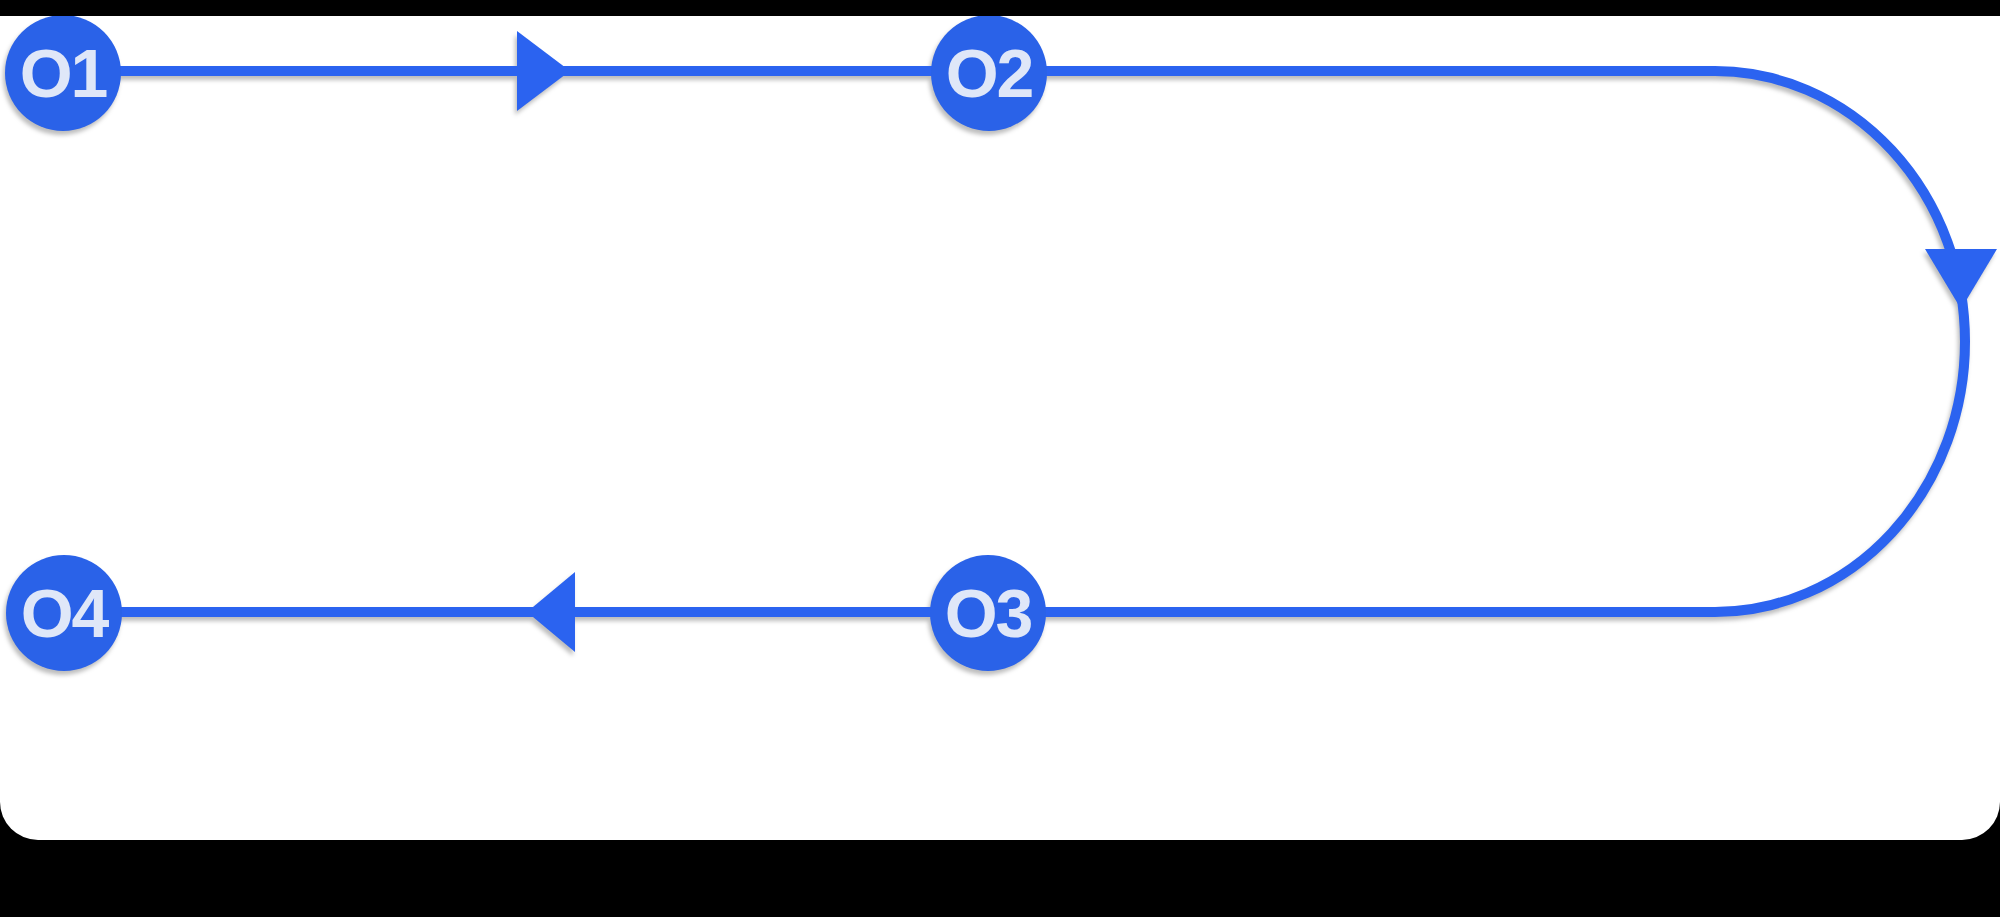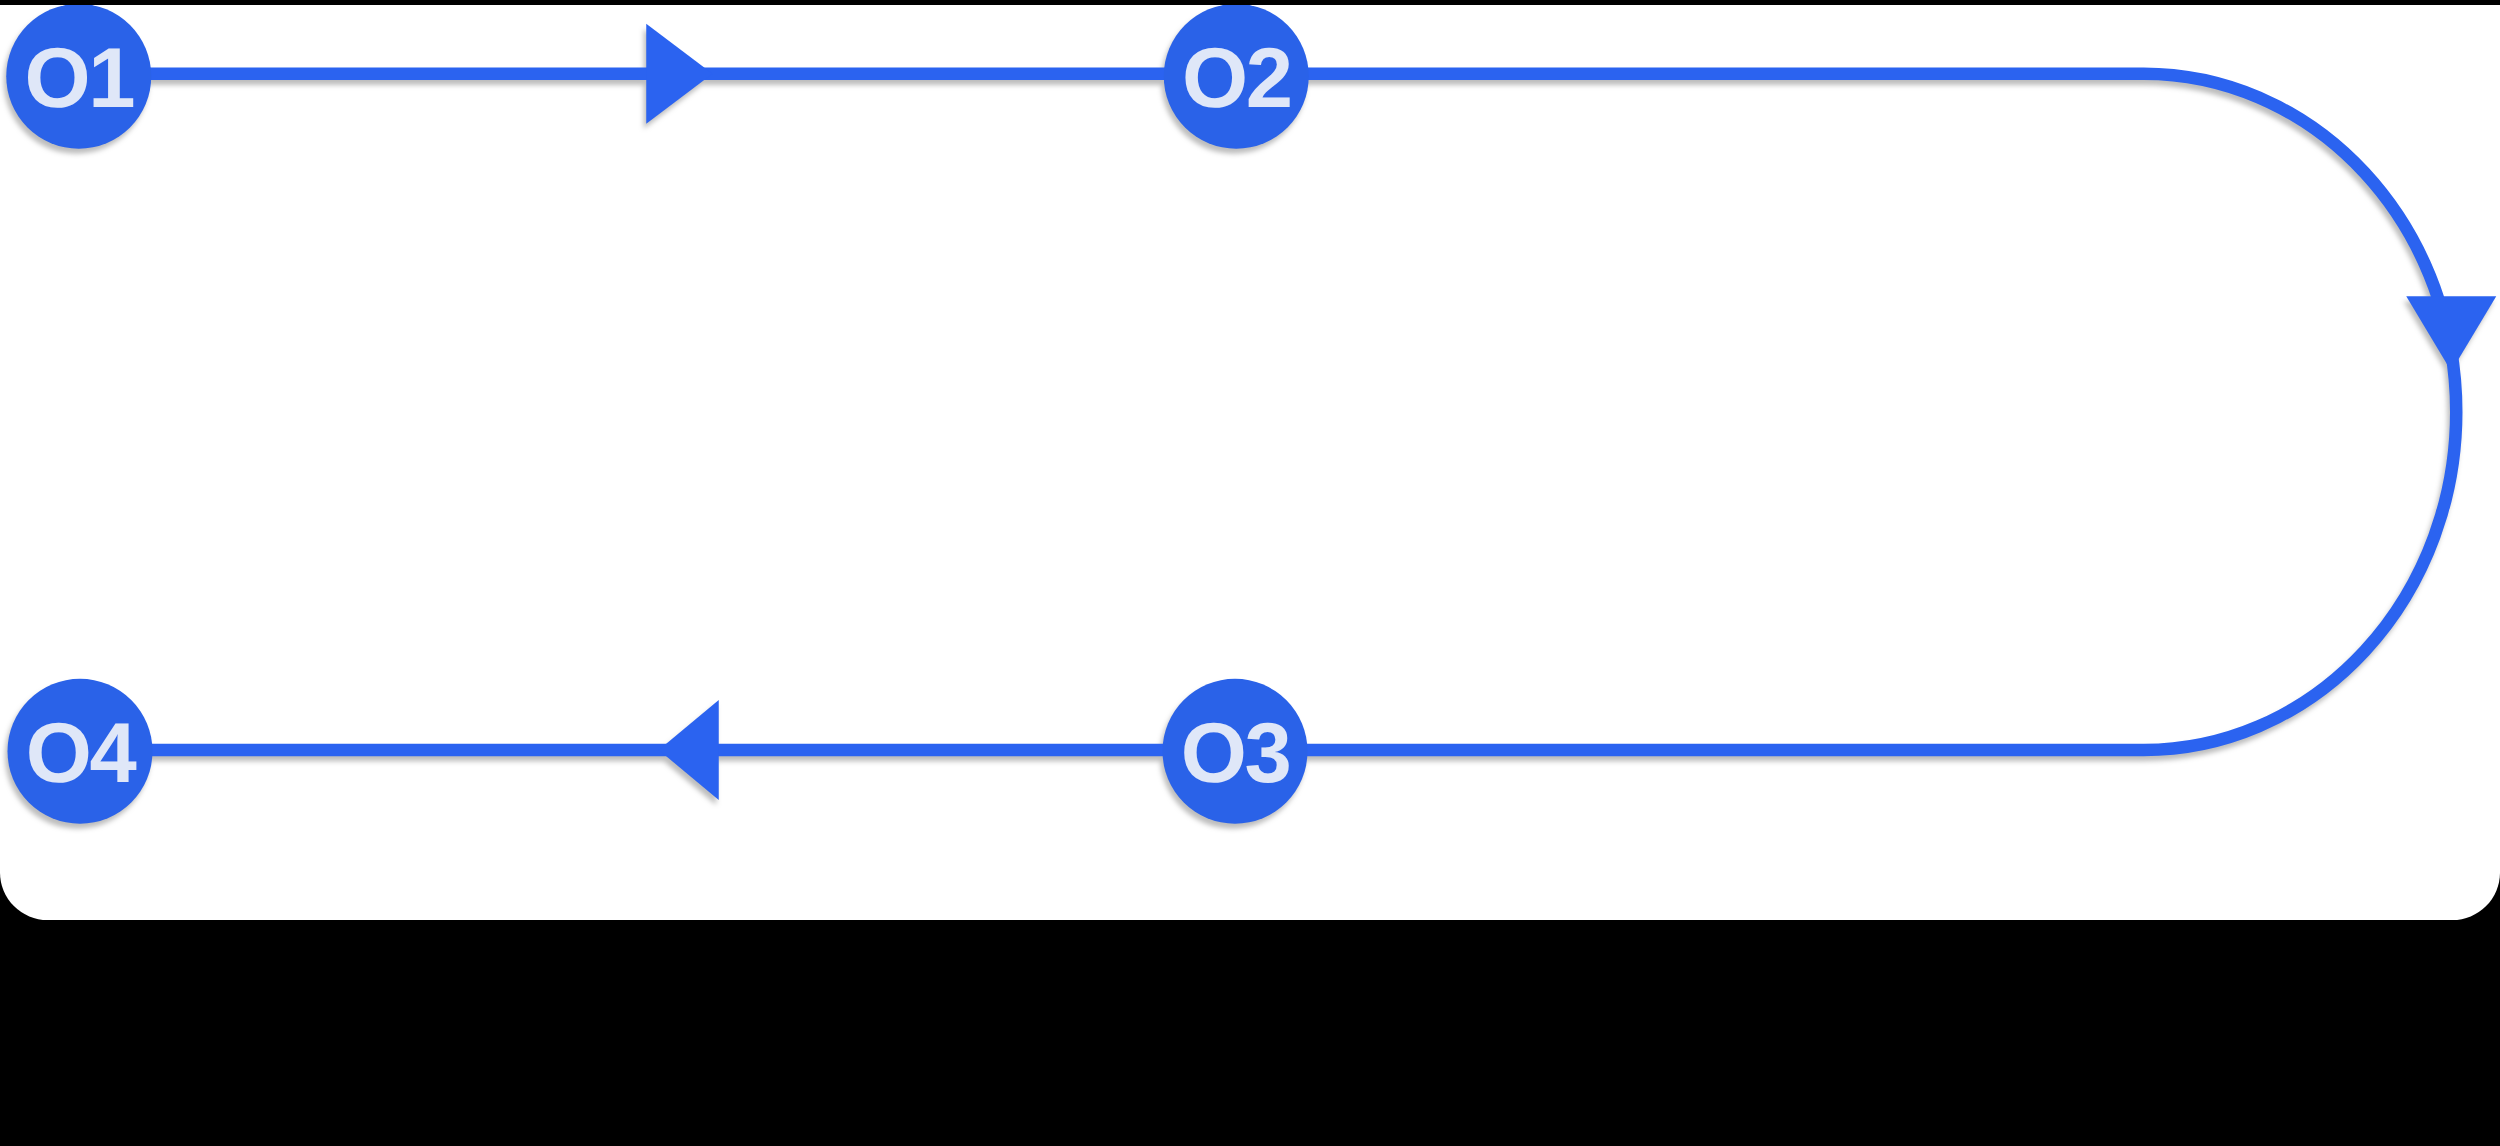--- a/index.html
+++ b/index.html
@@ -12,23 +12,23 @@
     font-family: "Liberation Sans", sans-serif;
   }
   .frame {
     position: relative;
     width: 2000px;
     height: 917px;
   }
   .canvas {
     position: absolute;
     left: 0;
-    top: 4px;
+    top: 16px;
     width: 2000px;
-    height: 732px;              
+    height: 824px;              
     background: #ffffff;
     border-radius: 0 0 38px 38px; 
     overflow: hidden;
   }
   svg.flow {
     position: absolute;
     left: 0;
     top: 0;
     width: 2000px;
     height: 917px;

